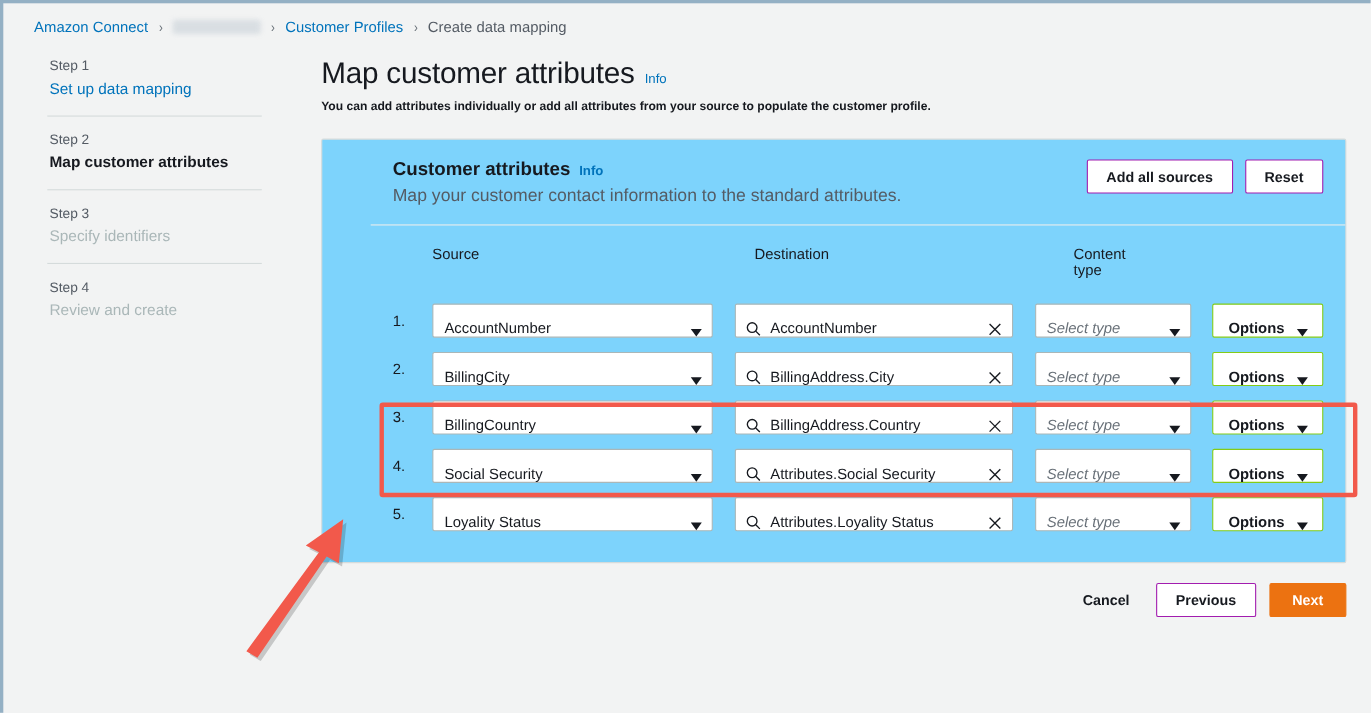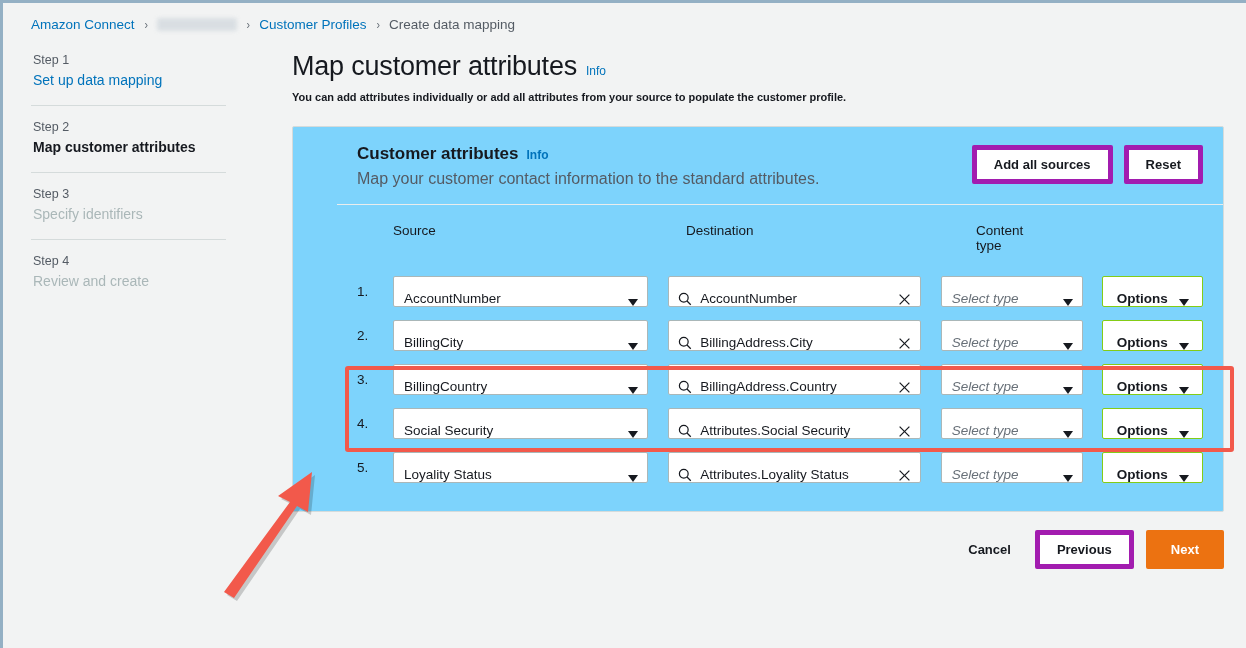--- a/index.html
+++ b/index.html
@@ -36,21 +36,21 @@
     width: 80px; height: 13px;
     background: #d5dbe0;
     border-radius: 2px;
     filter: blur(2.2px);
     opacity: .85;
   }
 
   
   .steps {
     position: absolute;
-    left: 28px; top: 50px;
+    left: 40px; top: 50px;
     width: 195px;
   }
   .step { padding: 0 0 0 2px; }
   .step-num {
     font-size: 12.5px;
     color: #545b64;
     margin-bottom: 4px;
   }
   .step-title { font-size: 14px; line-height: 18px; }
   .step-title.link { color: #0073bb; cursor: pointer; }
@@ -122,21 +122,21 @@
   }
   .card-header-actions { display: flex; gap: 11px; padding-top: 1px; }
 
   
   .btn {
     font-family: "Liberation Sans", sans-serif;
     font-size: 13px;
     font-weight: bold;
     color: #16191f;
     background: #ffffff;
-    border: 5px solid #a21caf;
+    border: 1px solid #a21caf;
     border-radius: 2px;
     padding: 6px 17px;
     cursor: pointer;
     white-space: nowrap;
     line-height: 17px;
   }
   .btn-primary {
     background: #ec7211;
     border-color: #ec7211;
     color: #ffffff;

